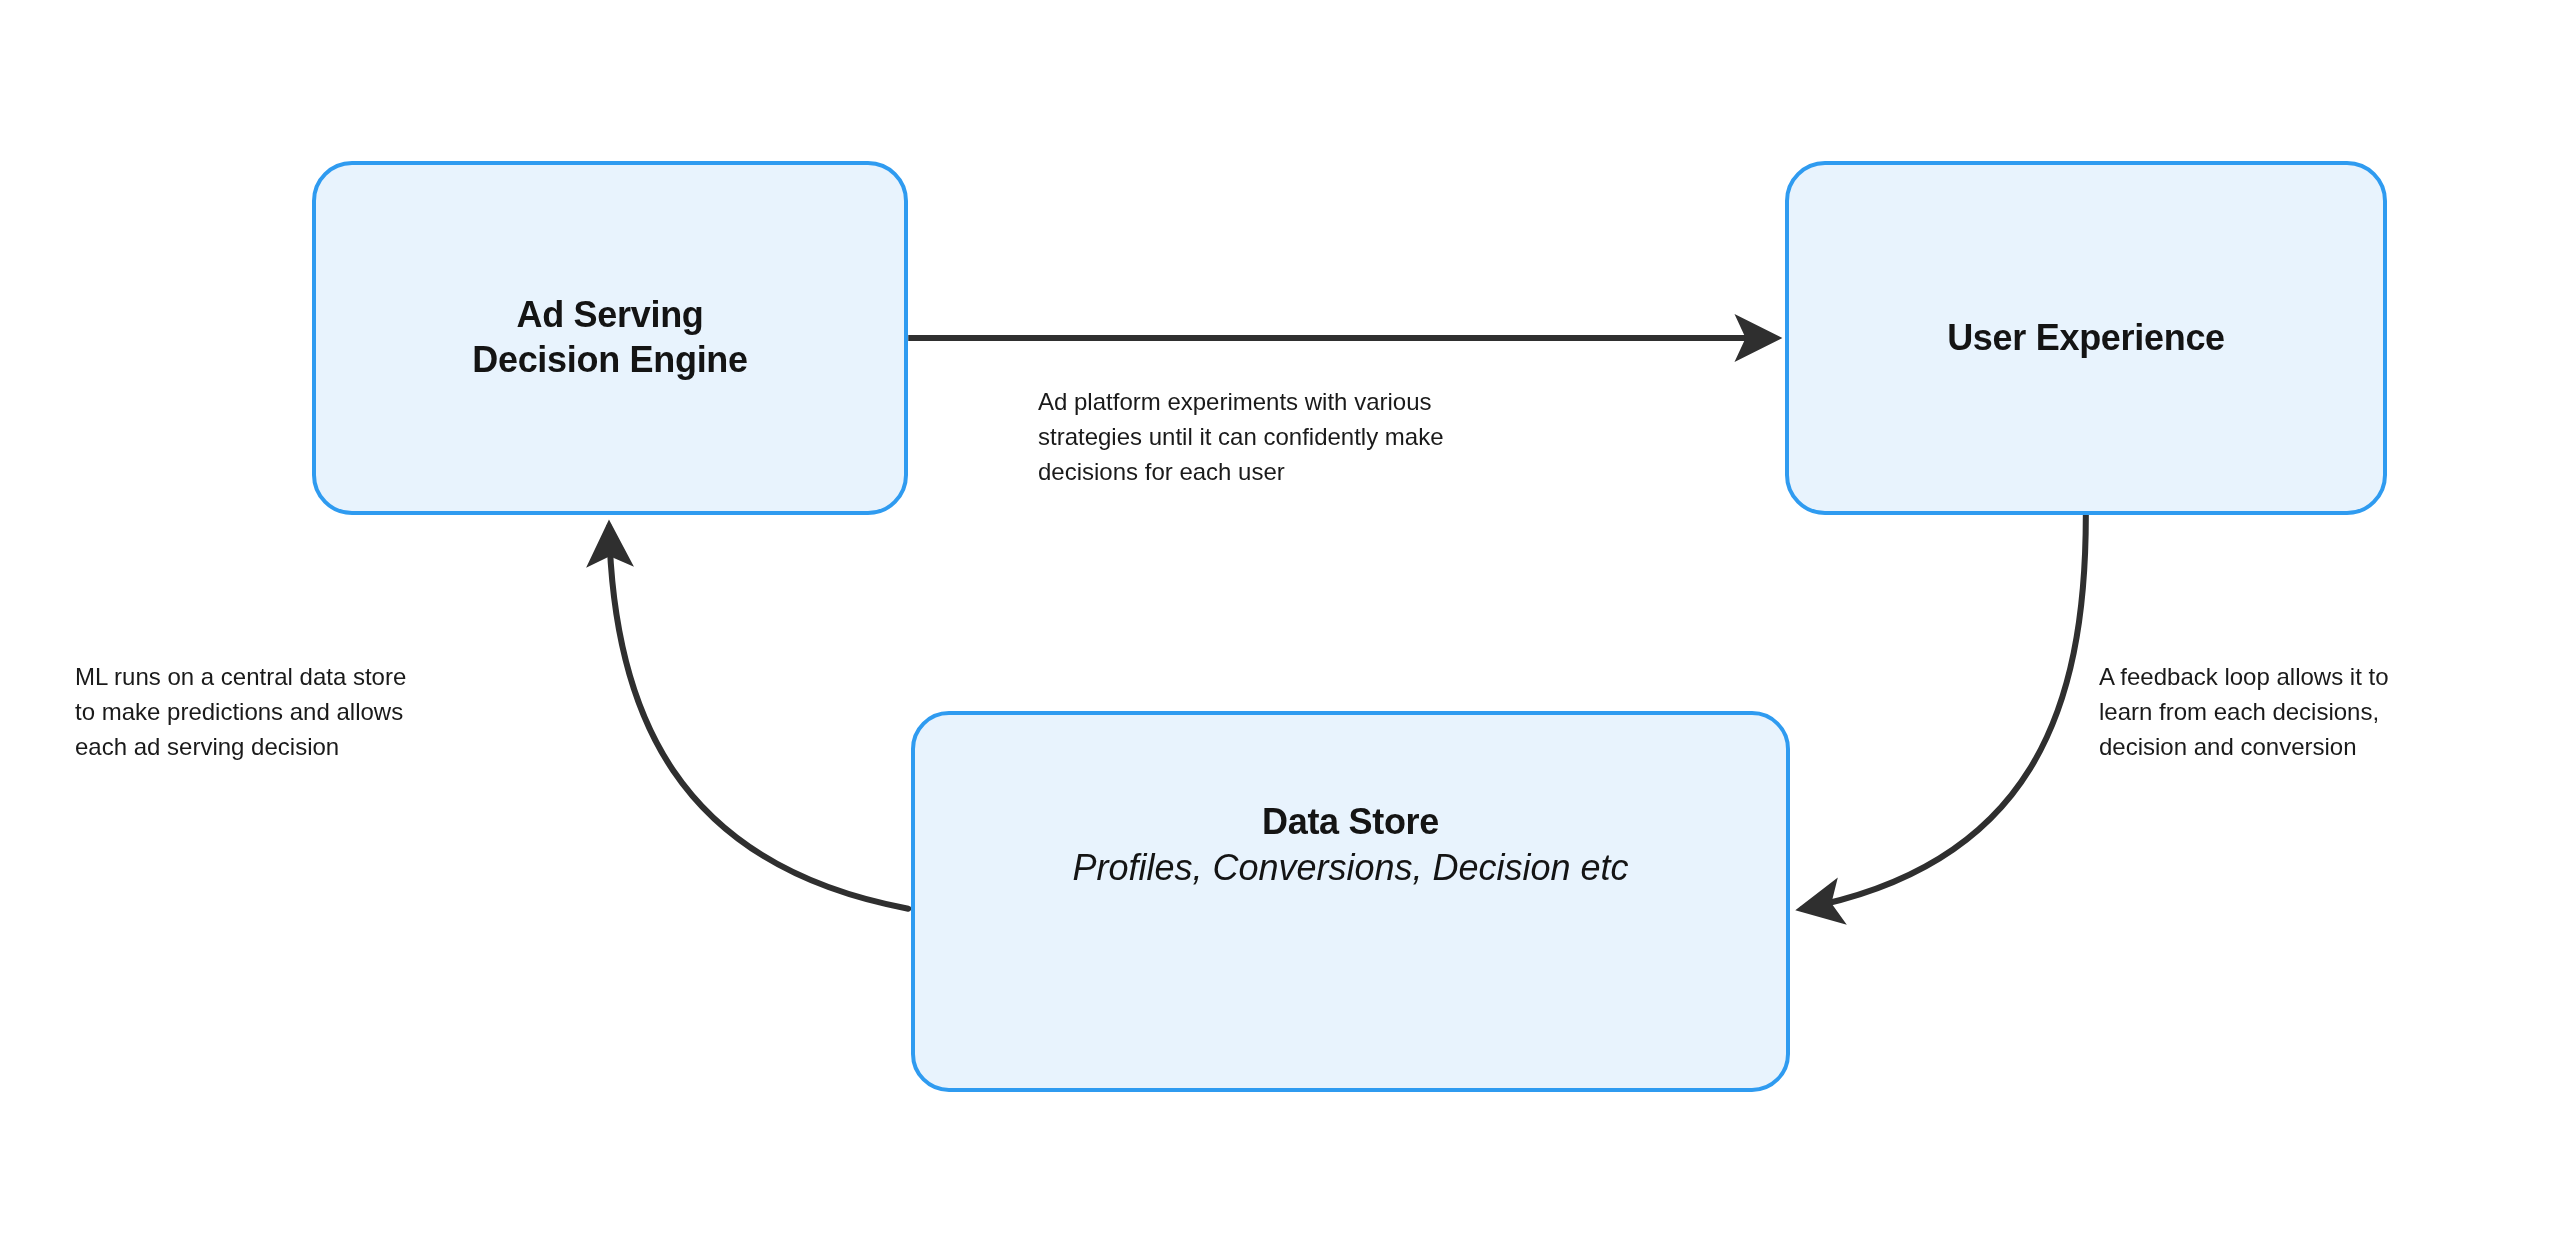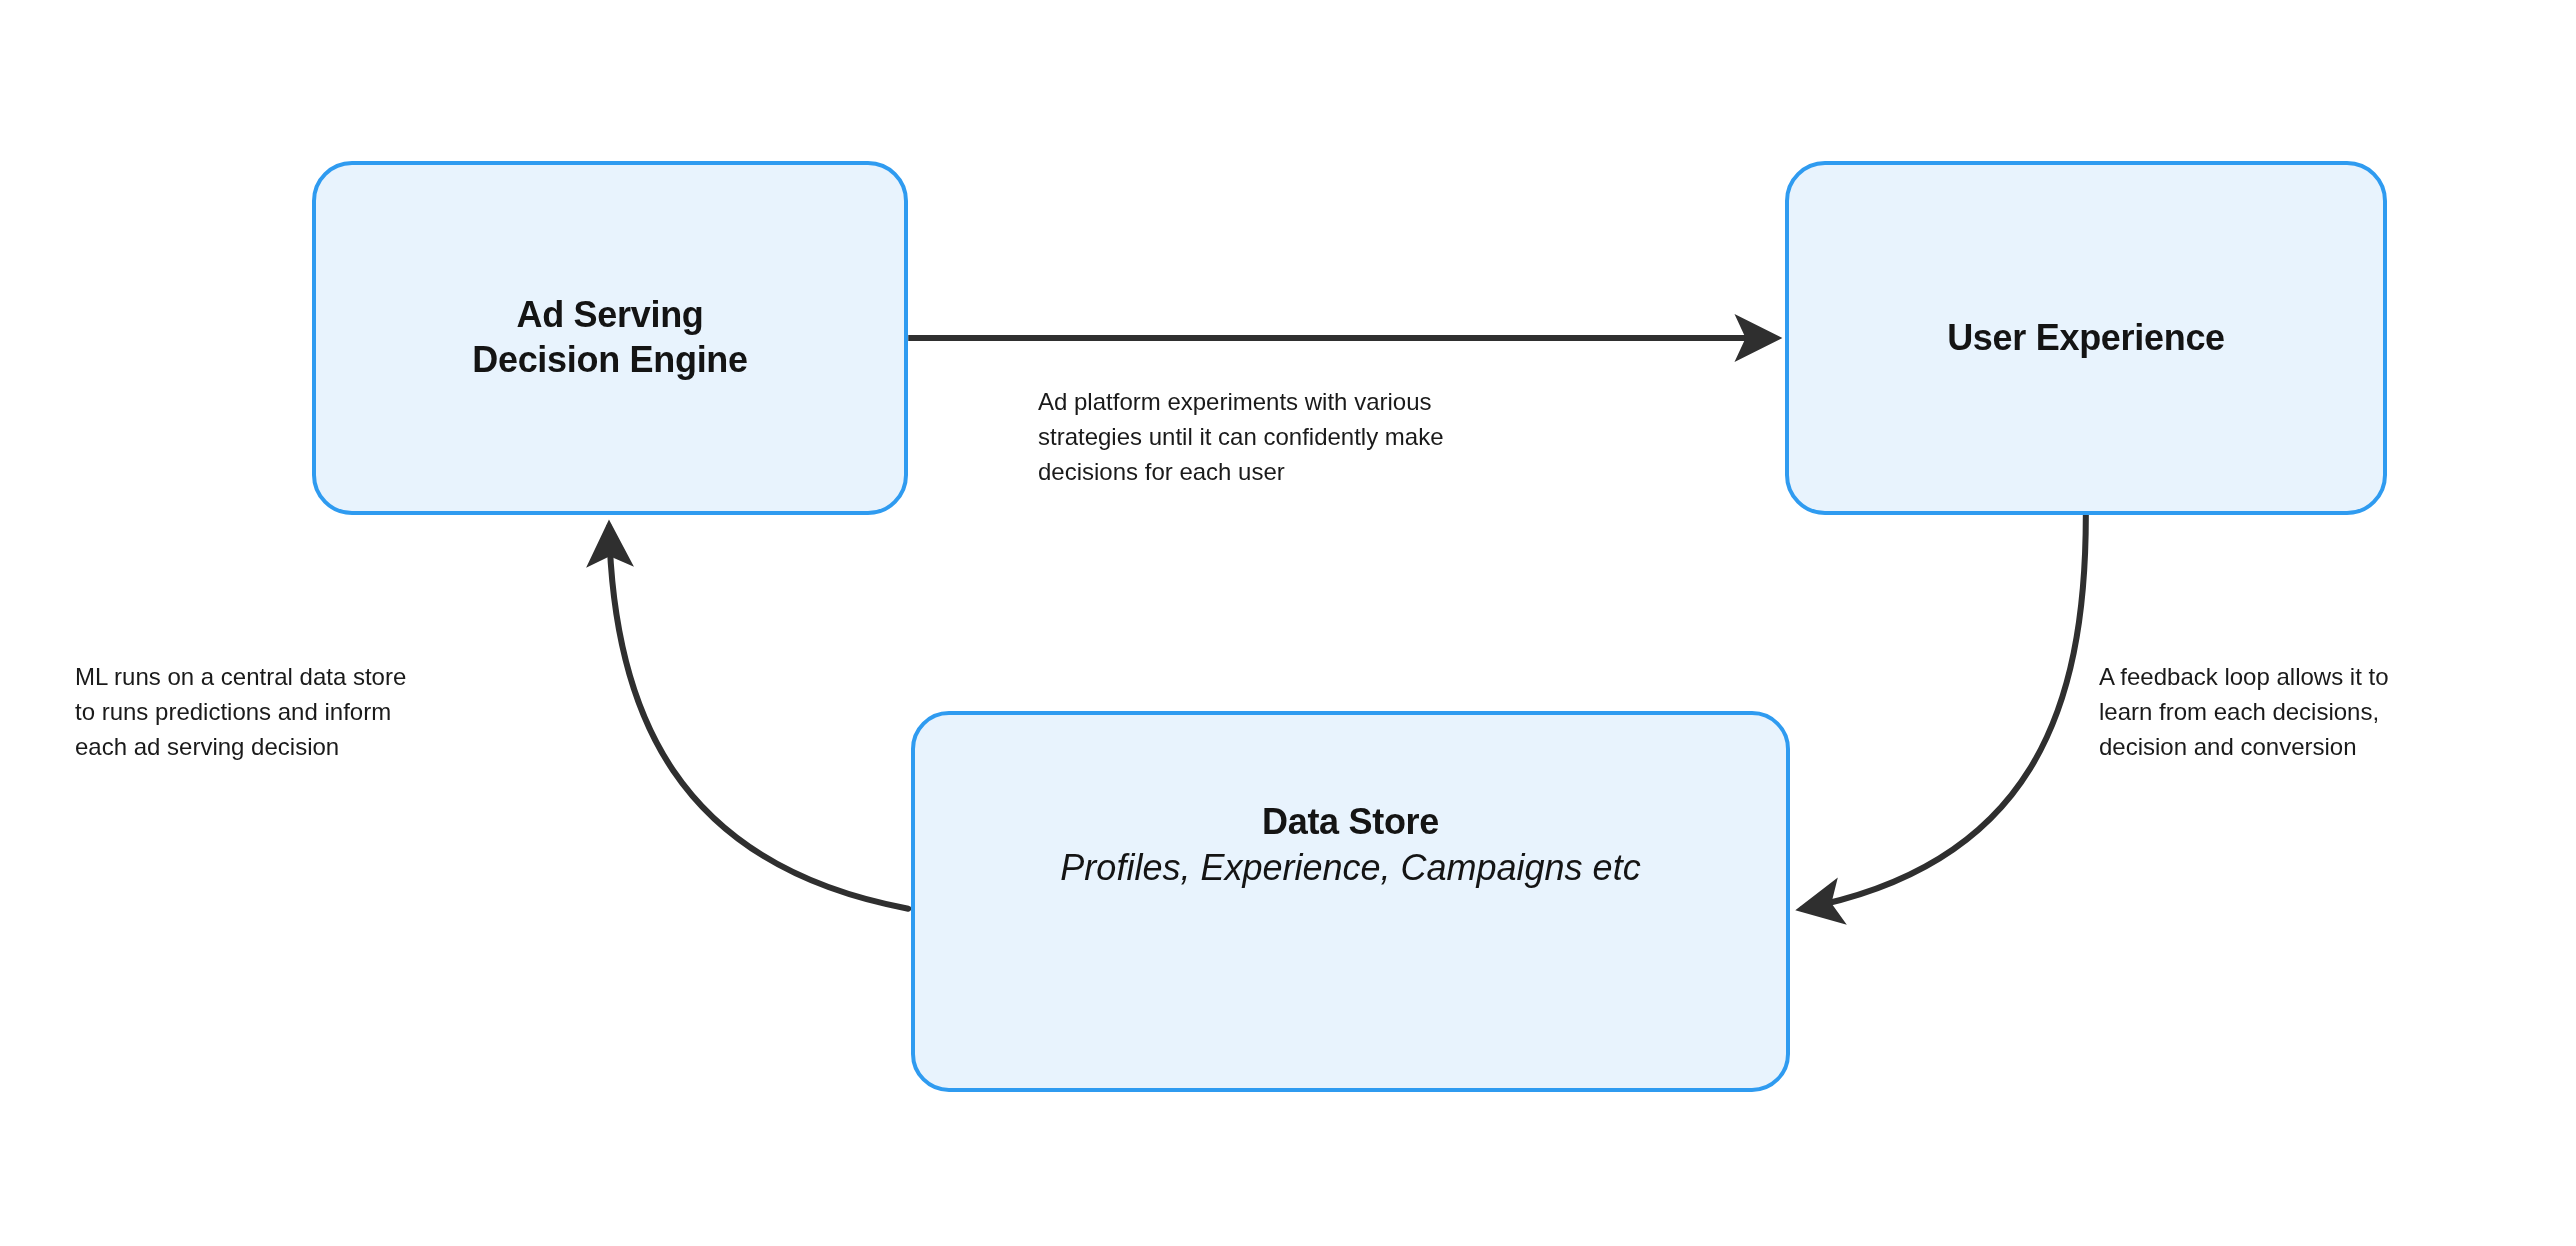--- a/index.html
+++ b/index.html
@@ -134,29 +134,29 @@
     <div class="node-title">Ad Serving
 Decision Engine</div>
   </div>
 
   <div class="node" id="node-user-experience">
     <div class="node-title">User Experience</div>
   </div>
 
   <div class="node" id="node-data-store">
     <div class="node-title">Data Store</div>
-    <div class="node-subtitle">Profiles, Experience, Campaigns etc</div>
+    <div class="node-subtitle">Profiles, Conversions, Decision etc</div>
   </div>
 
   <div class="annotation" id="annotation-experiments">Ad platform experiments with various
 strategies until it can confidently make
 decisions for each user</div>
 
   <div class="annotation" id="annotation-feedback">A feedback loop allows it to
 learn from each decisions,
 decision and conversion</div>
 
   <div class="annotation" id="annotation-ml">ML runs on a central data store
-to runs predictions and inform
+to make predictions and allows
 each ad serving decision</div>
 
 </div>
 
 
 </body></html>

